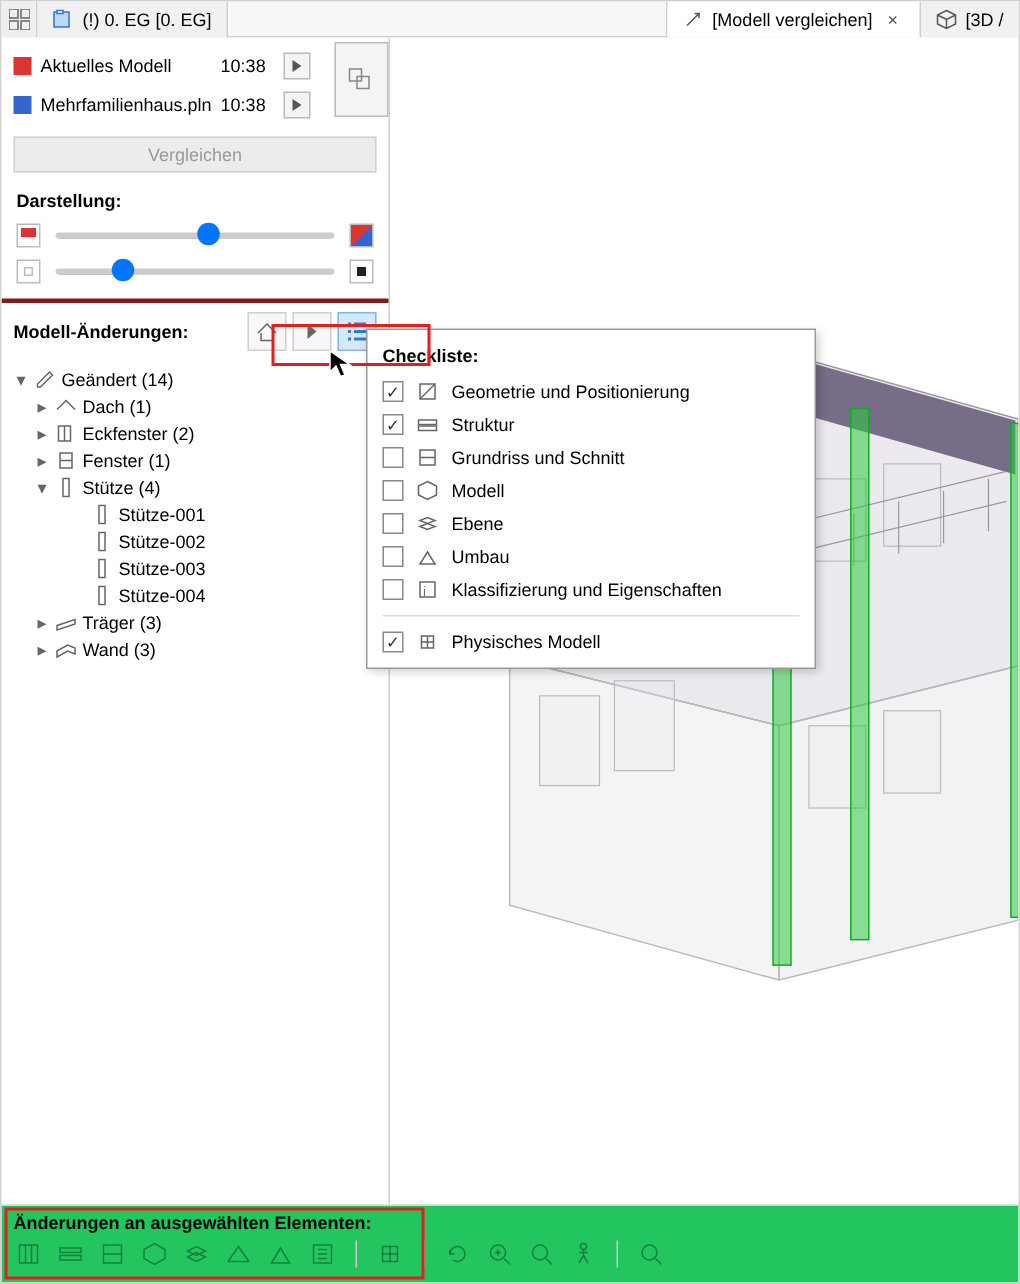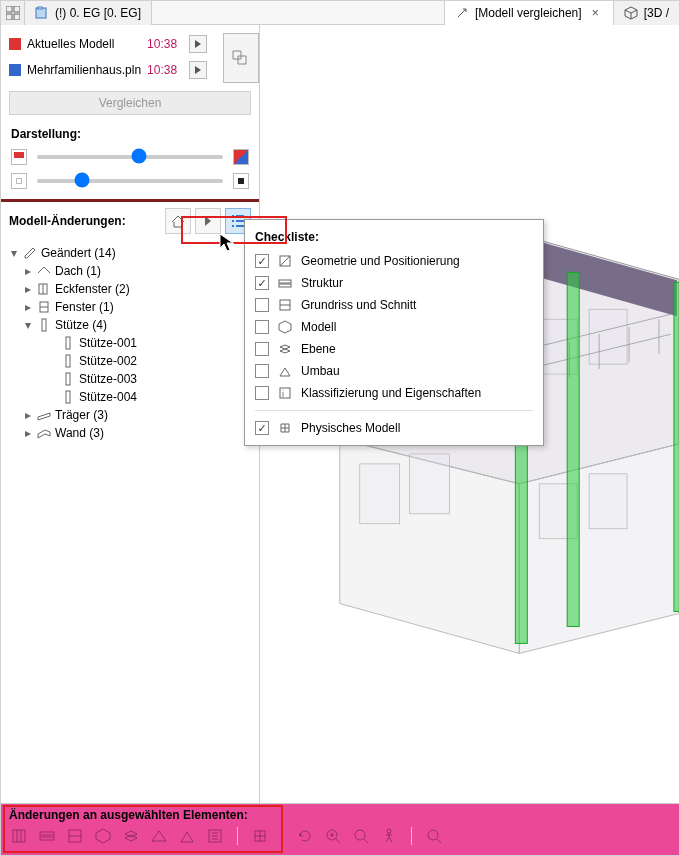--- a/index.html
+++ b/index.html
@@ -61,36 +61,36 @@
   .model-row {
     display: flex;
     align-items: center;
     height: 26px;
     gap: 6px;
   }
   .swatch { width: 12px; height: 12px; }
   .red { background: #d33; }
   .blue { background: #36c; }
   .model-name { flex: 1; }
-  .model-time { color: #be185d; padding-right: 6px; }
+  .model-time { color: #000000; padding-right: 6px; }
   .play-btn {
     width: 18px; height: 18px; border: 1px solid #bbb; background: #f4f4f4;
     display: flex; align-items: center; justify-content: center;
     cursor: pointer;
   }
   .big-btn {
     width: 38px; height: 50px;
     border: 1px solid #bbb;
     background: #f4f4f4;
     display: flex; align-items: center; justify-content: center;
     cursor: pointer;
     margin-left: 4px;
     margin-top: 3px;
   }
-  .topgrid { display: flex; gap: 4px; align-items: flex-end; }
+  .topgrid { display: flex; gap: 4px; }
   .compare-btn {
     margin: 8px; height: 24px; background: #ececec; border: 1px solid #d0d0d0;
     display: flex; align-items: center; justify-content: center;
     color: #999; cursor: default;
   }
 
   .section-title {
     font-weight: bold;
     padding: 4px 10px;
   }
@@ -170,21 +170,21 @@
     overflow: hidden;
     z-index: 1;
   }
 
   
   .bottom {
     position: absolute;
     bottom: 0; left: 0; right: 0;
     height: 52px;
     border-top: 1px solid #cfcfcf;
-    background: #ec4899;
+    background: #22c55e;
   }
   .bottom-title {
     font-weight: bold; padding: 4px 8px 0 8px;
   }
   .bottom-icons {
     display: flex; gap: 8px; padding: 4px 8px; align-items: center;
   }
   .bottom-icons .sep { width: 1px; height: 18px; background: #ccc; margin: 0 4px; }
   .bi { width: 20px; height: 20px; display: flex; align-items: center; justify-content: center; color: rgba(0,0,0,0.35); cursor: pointer; }
 

